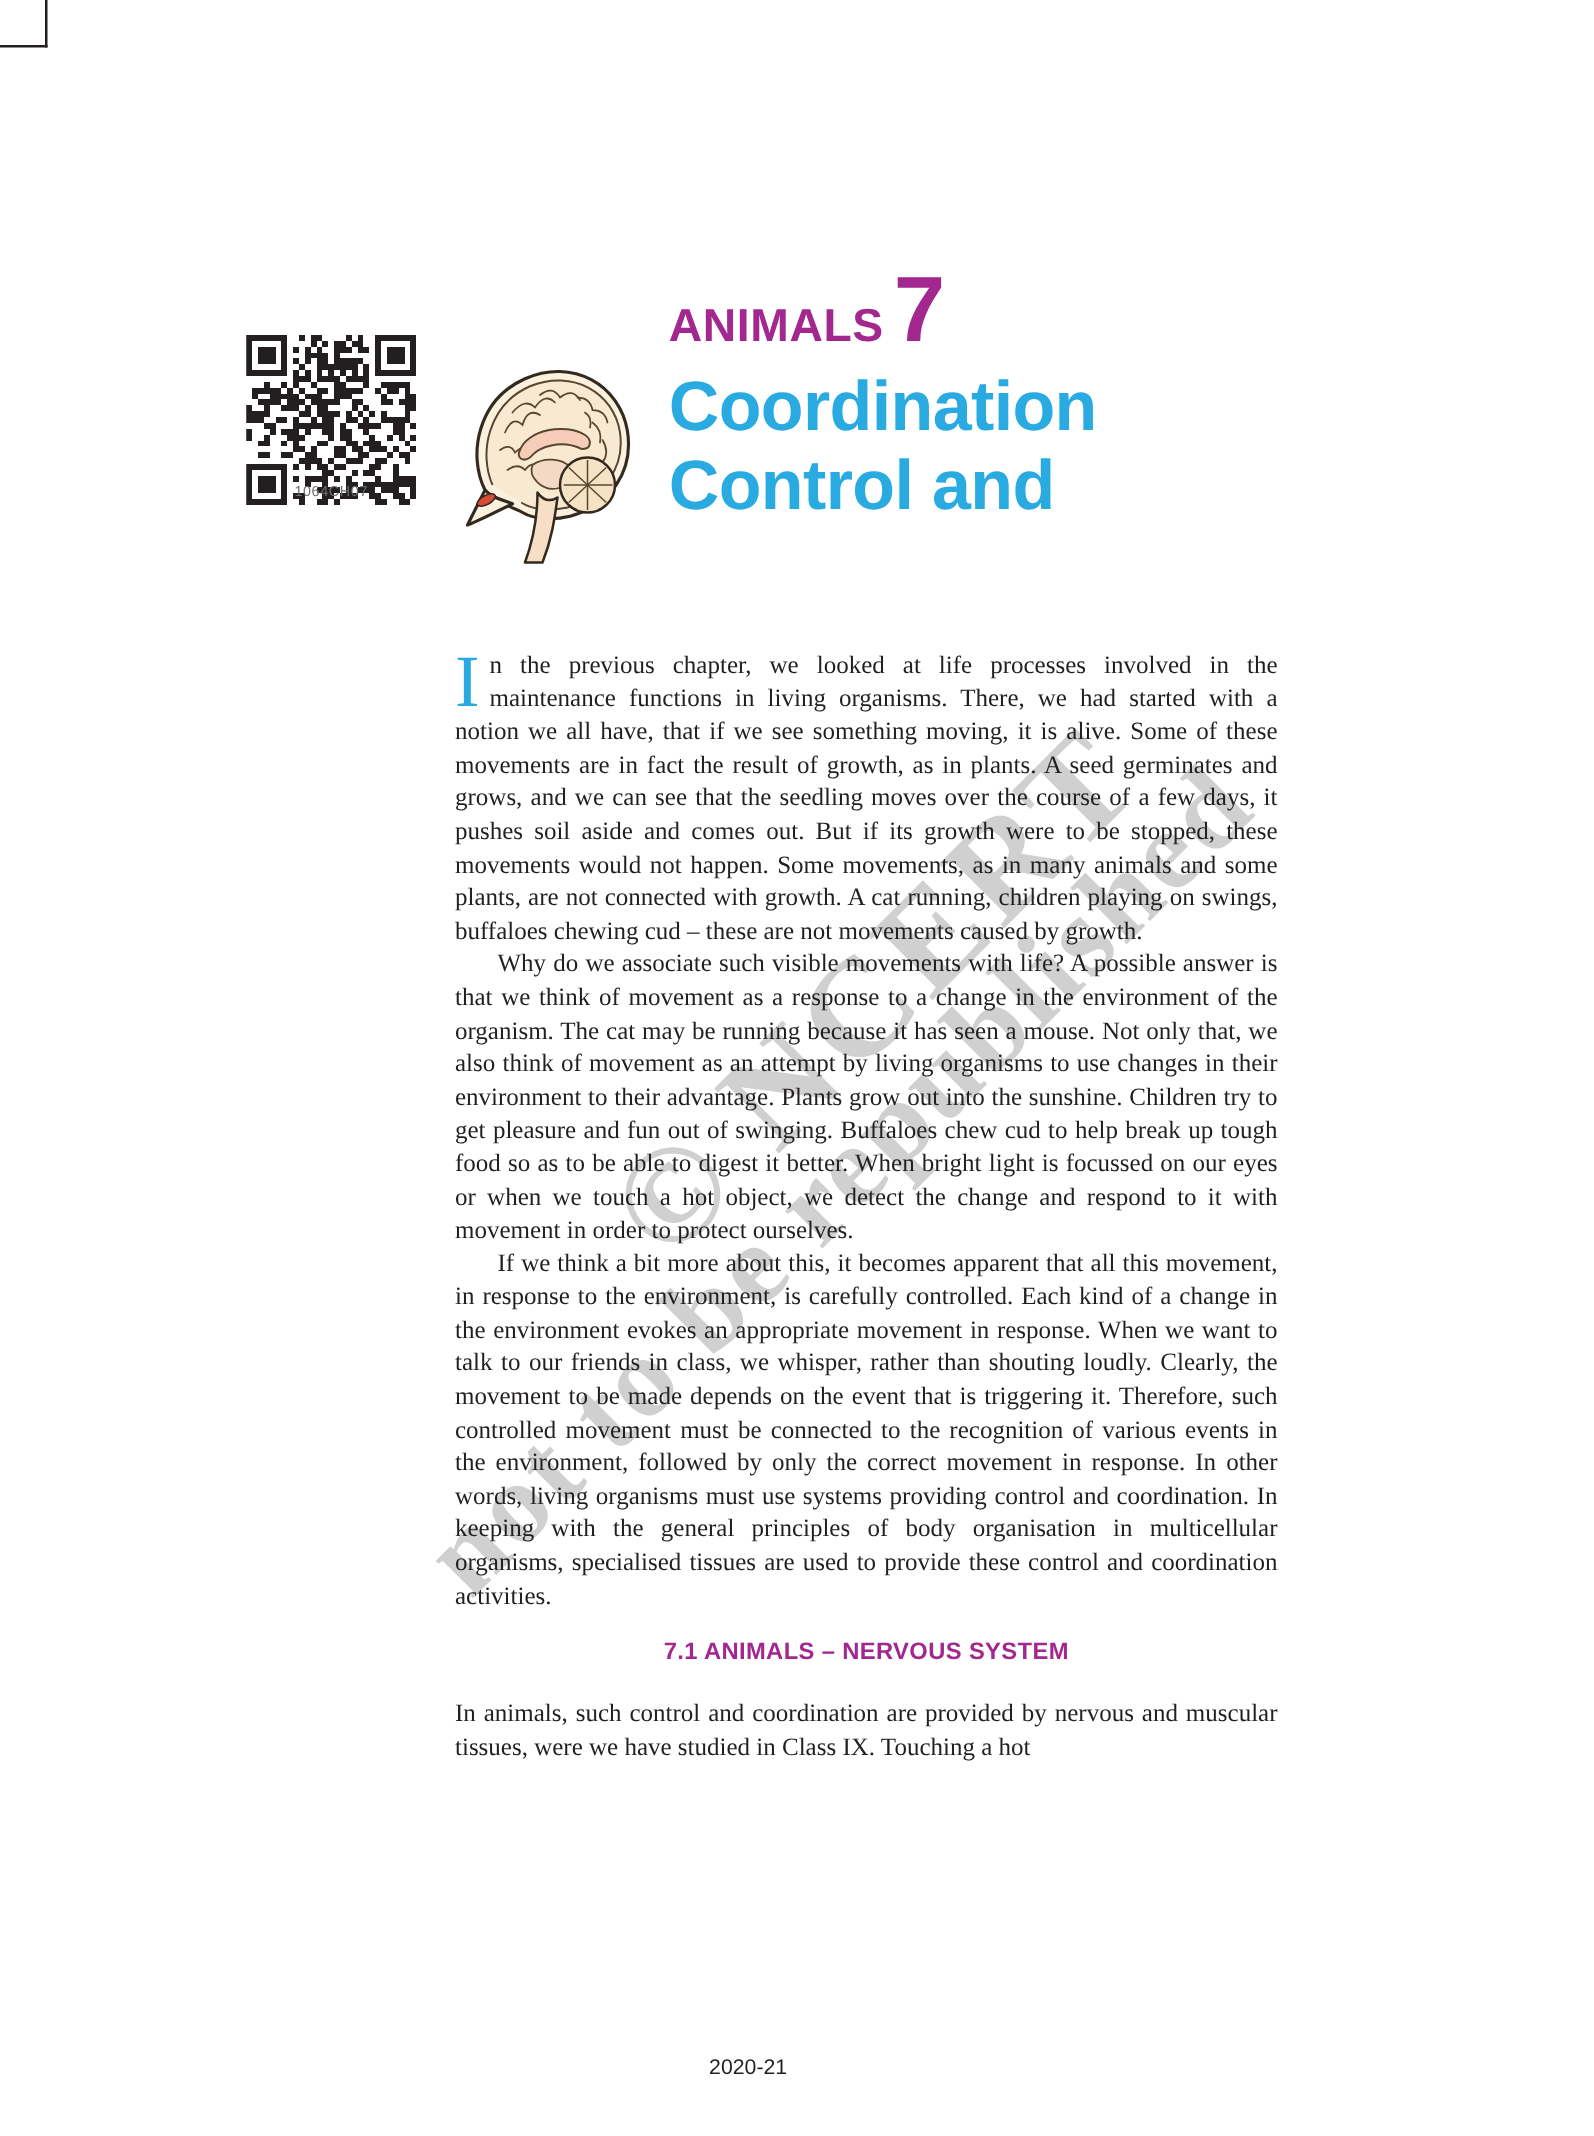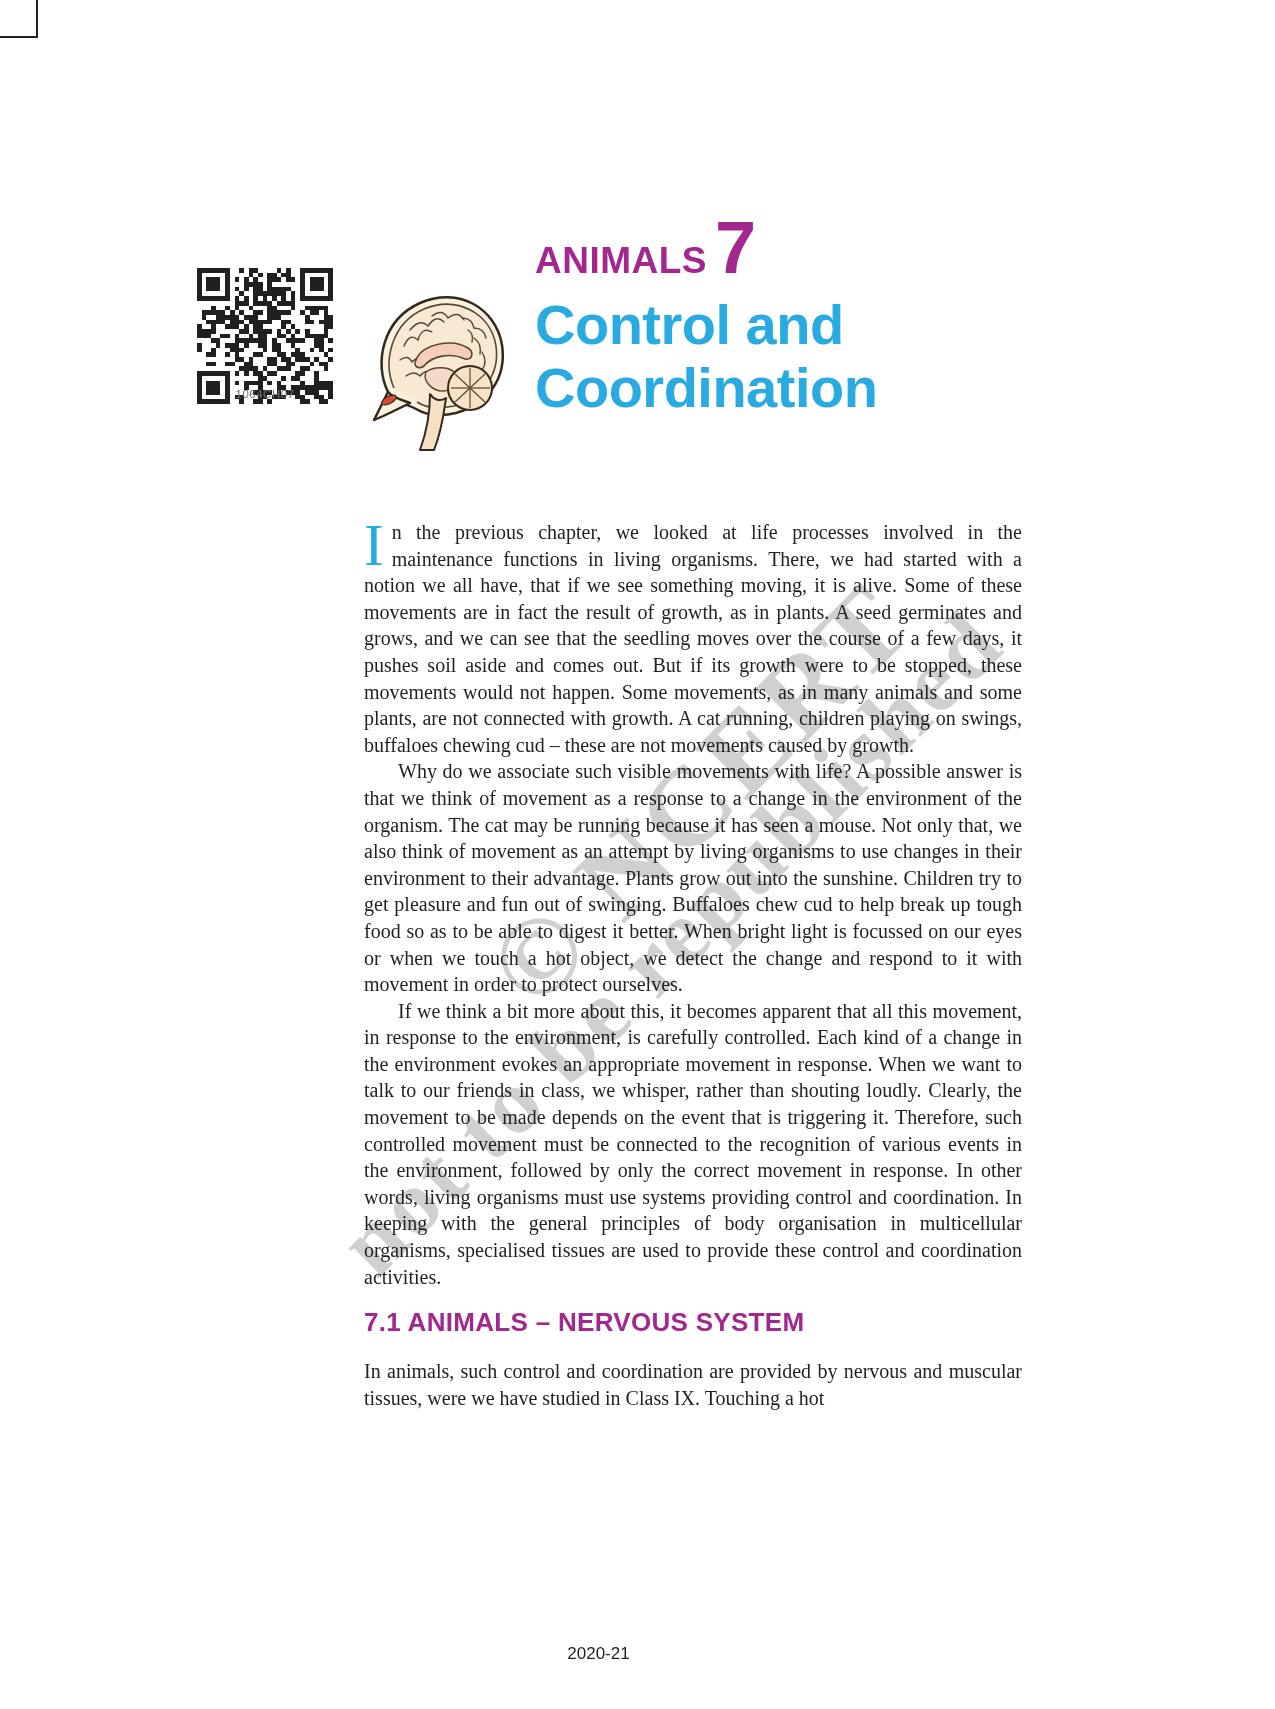--- a/index.html
+++ b/index.html
@@ -89,25 +89,25 @@
   .indent{text-indent:34px;}
   .drop-cap{
     float:left;
     color:var(--cyan);
     font-size:59px;line-height:46px;
     padding:3px 8px 0 0;
   }
   .section-heading{
     font-family:"Liberation Sans", sans-serif;
     font-weight:bold;
-    font-size:26px;line-height:30px;
+    font-size:19px;line-height:30px;
     letter-spacing:0.3px;
     color:var(--magenta);
     margin:17px 0 21px 0 !important;
-    text-align:left;
+    text-align:center;
   }
   
   .footer{
     position:absolute;left:16px;top:1644px;width:1165px;
     text-align:center;z-index:1;
     font-family:"Liberation Sans", sans-serif;
     font-size:17px;color:var(--ink);
   }
 </style>
 </head>
@@ -595,22 +595,22 @@
       </g>
 
       <path d="M60,104 C60,118 58,138 50,160 L64,160 C72,140 74,122 76,108 C70,112 64,110 60,104 Z" fill="#F6DFC4" stroke="#33291F" stroke-width="2" stroke-linejoin="round"></path>
     </svg>
   </div>
 
   <div class="chapter-line">
     <span class="chapter-label">ANIMALS</span><span class="chapter-number">7</span>
   </div>
   <div class="chapter-title">
+    <div>Coordination</div>
     <div>Control and</div>
-    <div>Coordination</div>
   </div>
 
   <div class="body-text">
     <p><span class="drop-cap">I</span><span>n the previous chapter, we looked at life processes involved in the maintenance functions in living organisms. There, we had started with a notion we all have, that if we see something moving, it is alive. Some of these movements are in fact the result of growth, as in plants. A seed germinates and grows, and we can see that the seedling moves over the course of a few days, it pushes soil aside and comes out. But if its growth were to be stopped, these movements would not happen. Some movements, as in many animals and some plants, are not connected with growth. A cat running, children playing on swings, buffaloes chewing cud – these are not movements caused by growth.</span></p>
     <p class="indent">Why do we associate such visible movements with life? A possible answer is that we think of movement as a response to a change in the environment of the organism. The cat may be running because it has seen a mouse.  Not only that, we also think of movement as an attempt by living organisms to use changes in their environment to their advantage. Plants grow out into the sunshine. Children try to get pleasure and fun out of swinging. Buffaloes chew cud to help break up tough food so as to be able to digest it better. When bright light is focussed on our eyes or when we touch a hot object, we detect the change and respond to it with movement in order to protect ourselves.</p>
     <p class="indent">If we think a bit more about this, it becomes apparent that all this movement, in response to the environment, is carefully controlled. Each kind of a change in the environment evokes an appropriate movement in response. When we want to talk to our friends in class, we whisper, rather than shouting loudly. Clearly, the movement to be made depends on the event that is triggering it. Therefore, such controlled movement must be connected to the recognition of various events in the environment, followed by only the correct movement in response. In other words, living organisms must use systems providing control and coordination. In keeping with the general principles of body organisation in multicellular organisms, specialised tissues are used to provide these control and coordination activities.</p>
     <p class="section-heading">7.1 ANIMALS – NERVOUS SYSTEM</p>
     <p>In animals, such control and coordination are provided by nervous and muscular tissues, were we have studied in Class IX. Touching a hot</p>
   </div>
 

